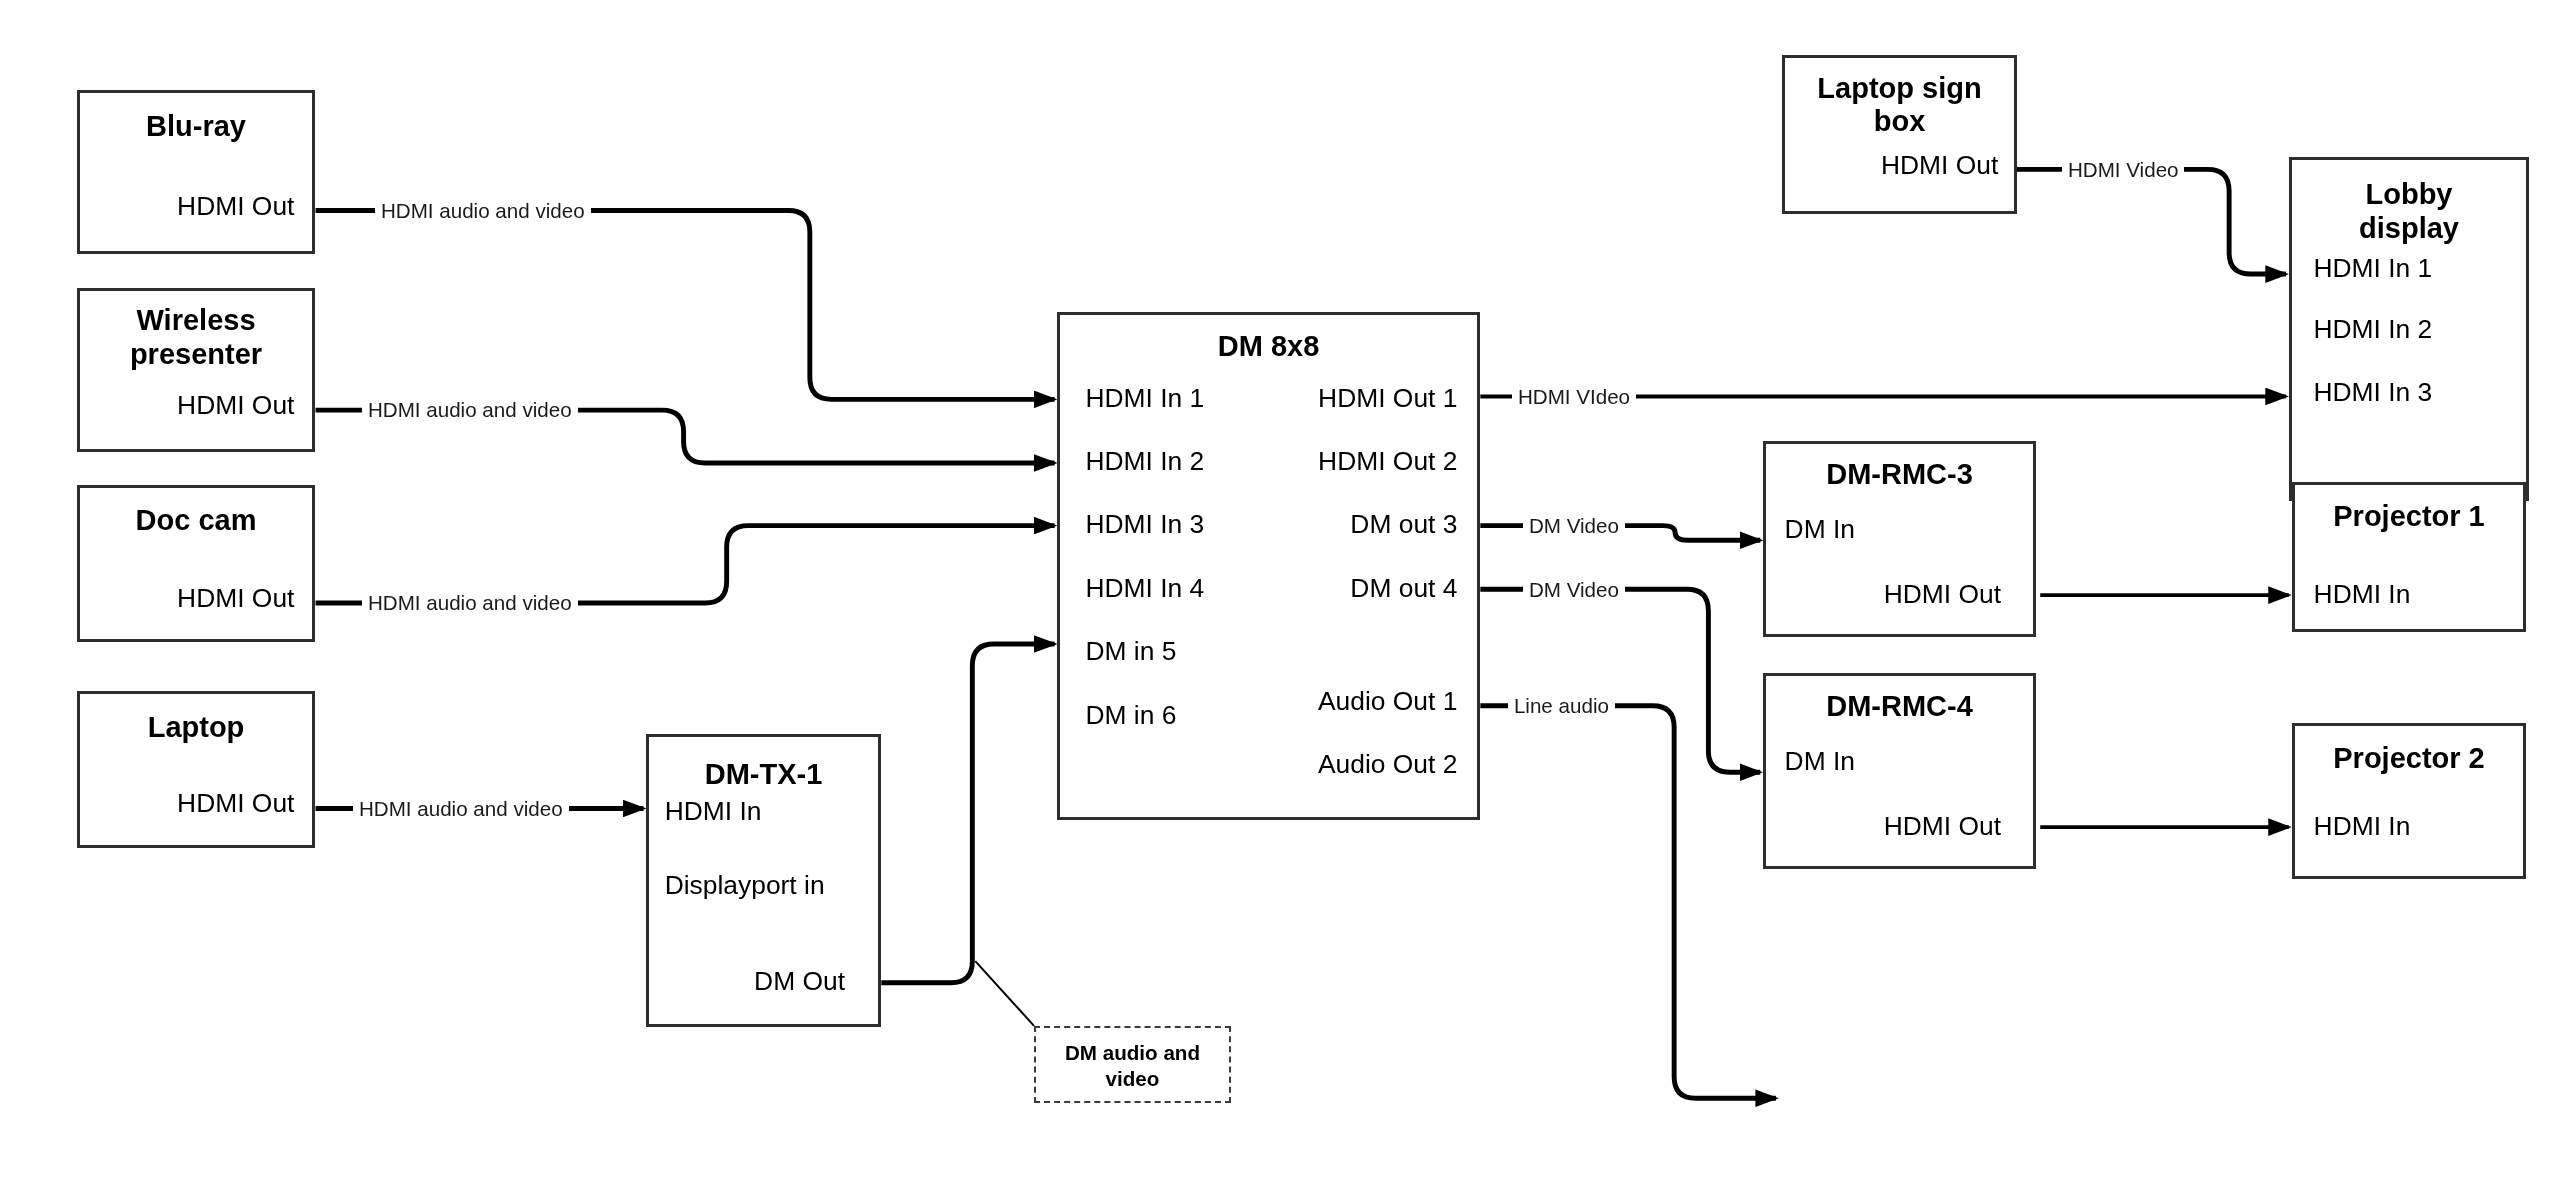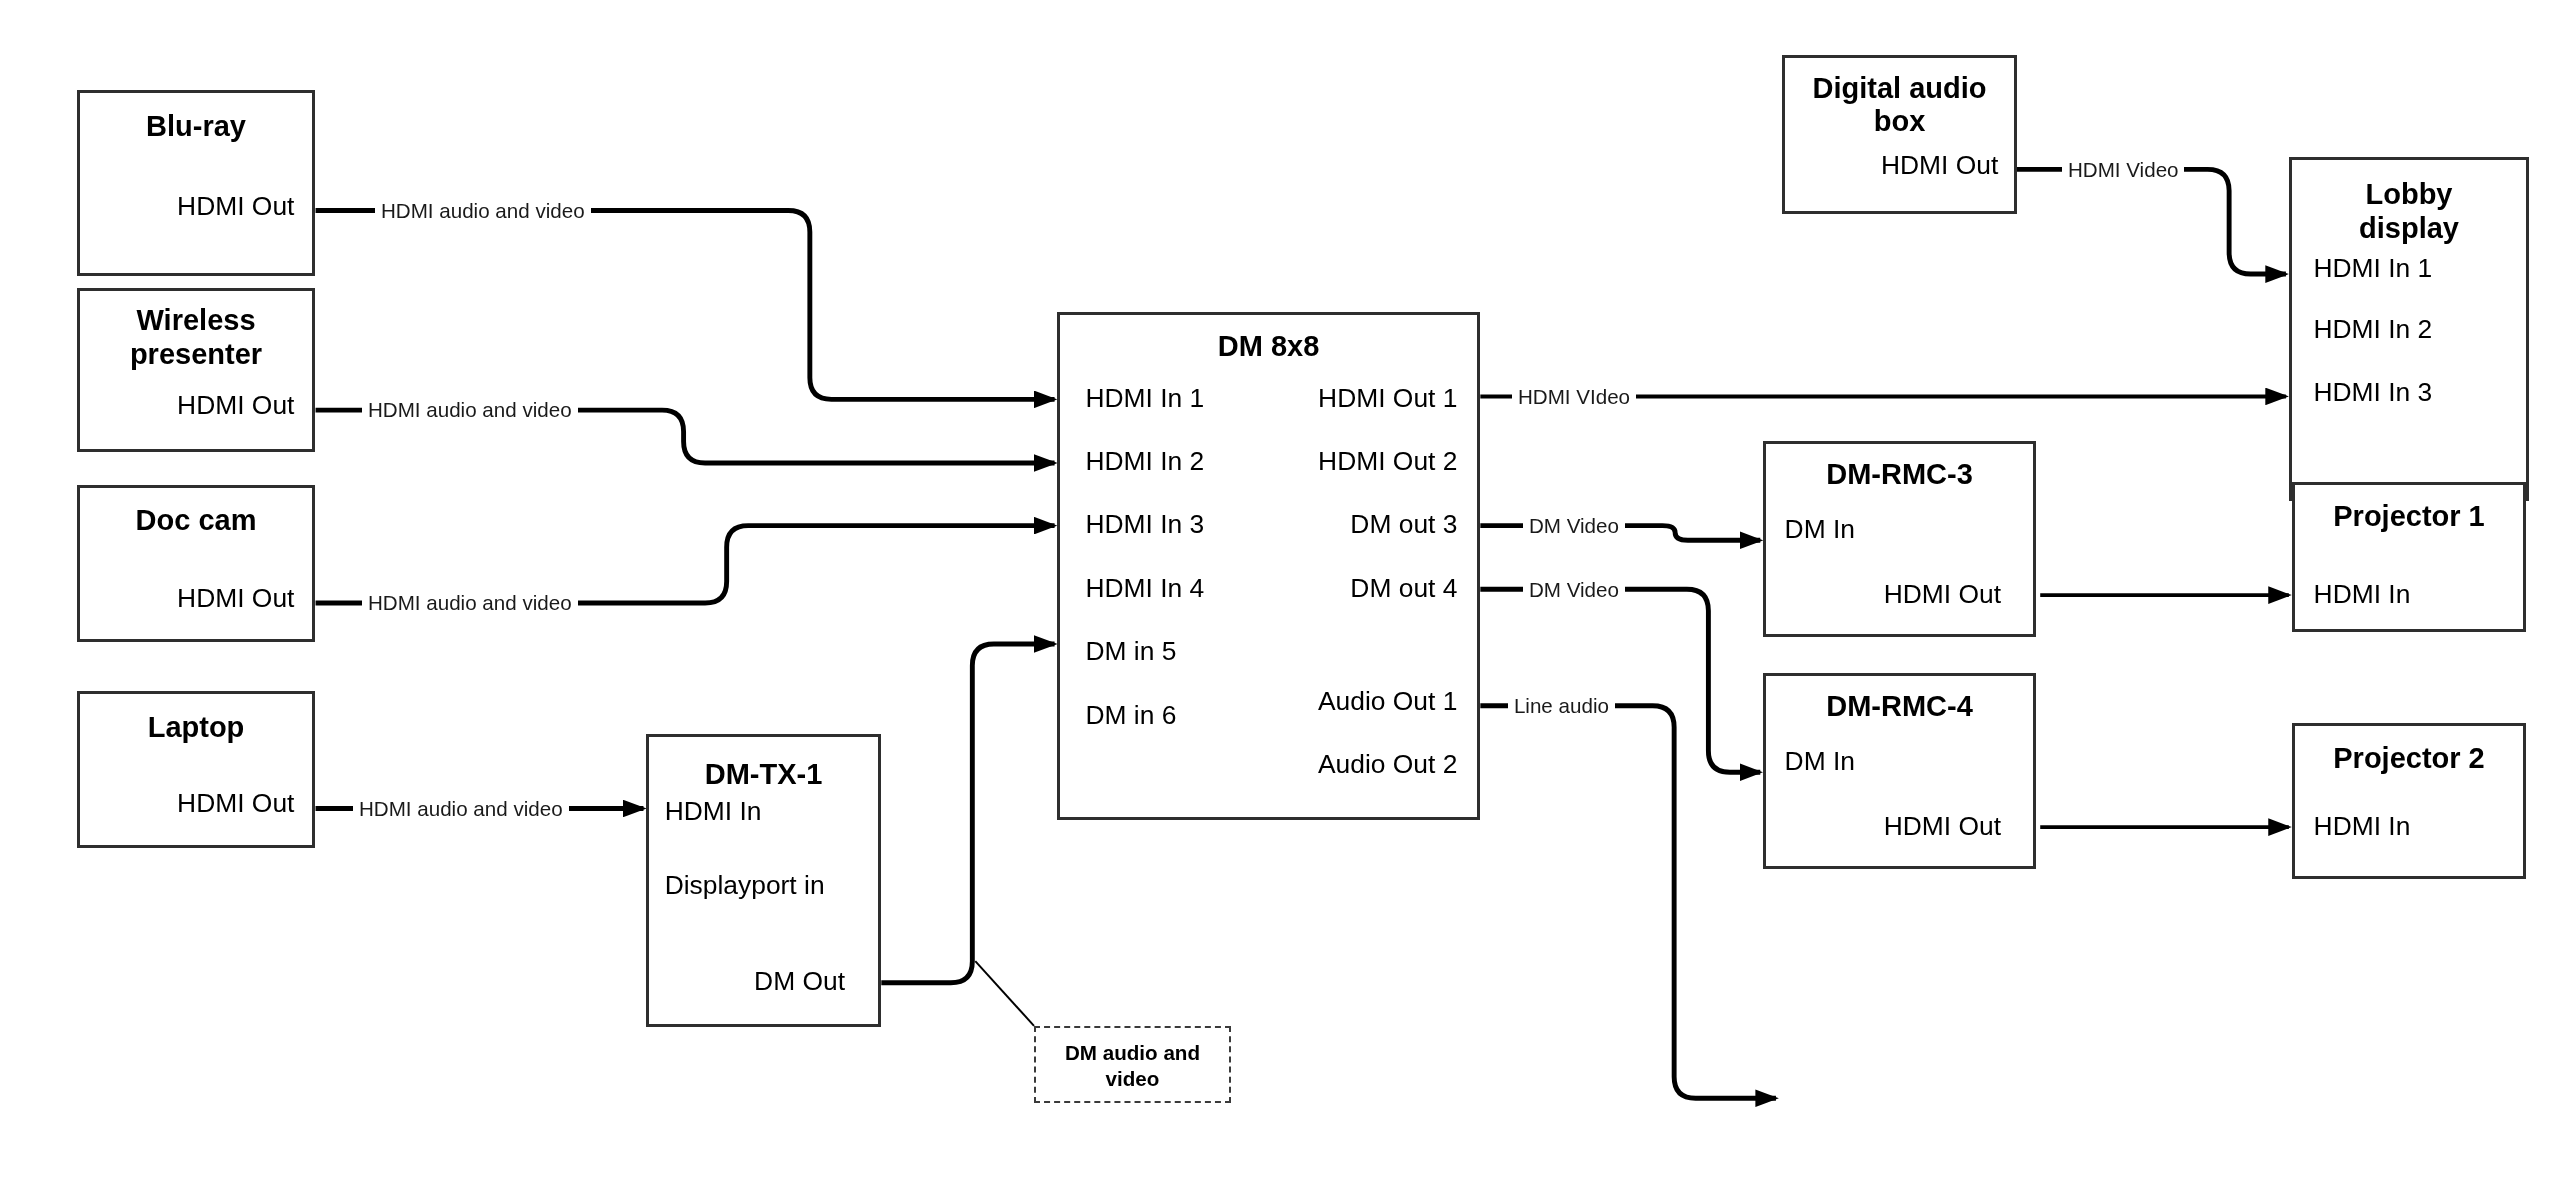--- a/index.html
+++ b/index.html
@@ -50,21 +50,21 @@
       <path stroke-width="4" d="M 1512 405 H 2335" marker-end="url(#arrow)"></path>
       <path stroke-width="5" d="M 1512 537 H 1698 Q 1711 537 1711 544 Q 1711 552 1724 552 H 1798" marker-end="url(#arrow)"></path>
       <path stroke-width="5" d="M 1512 602 H 1723 Q 1745 602 1745 624 V 767 Q 1745 789 1767 789 H 1798" marker-end="url(#arrow)"></path>
       <path stroke-width="5" d="M 1512 721 H 1688 Q 1710 721 1710 743 V 1100 Q 1710 1122 1732 1122 H 1814" marker-end="url(#arrow)"></path>
       <path stroke-width="5" d="M 2060 173 H 2255 Q 2277 173 2277 195 V 258 Q 2277 280 2299 280 H 2335" marker-end="url(#arrow)"></path>
       <path stroke-width="4" d="M 2084 608 H 2338" marker-end="url(#arrow)"></path>
       <path stroke-width="4" d="M 2084 845 H 2338" marker-end="url(#arrow)"></path>
     </g>
   </svg>
 
-  <div class="devbox" style="left:77px;top:90px;width:238px;height:186px;">
+  <div class="devbox" style="left:77px;top:90px;width:238px;height:164px;">
     <div class="title" style="top:15.7px;">Blu-ray</div>
     <div class="port" style="top:98px;right:17.6px;">HDMI Out</div>
   </div>
 
   <div class="devbox" style="left:77px;top:288px;width:238px;height:164px;">
     <div class="title wrap" style="top:11.7px;width:176px;line-height:34px;">Wireless presenter</div>
     <div class="port" style="top:99px;right:17.6px;">HDMI Out</div>
   </div>
 
   <div class="devbox" style="left:77px;top:485px;width:238px;height:157px;">
@@ -94,21 +94,21 @@
     <div class="port" style="top:385px;left:25.5px;">DM in 6</div>
     <div class="port" style="top:68px;right:19.6px;">HDMI Out 1</div>
     <div class="port" style="top:131px;right:19.6px;">HDMI Out 2</div>
     <div class="port" style="top:194px;right:19.6px;">DM out 3</div>
     <div class="port" style="top:258px;right:19.6px;">DM out 4</div>
     <div class="port" style="top:371px;right:19.6px;margin-left:32px;">Audio Out 1</div>
     <div class="port" style="top:434px;right:19.6px;">Audio Out 2</div>
   </div>
 
   <div class="devbox" style="left:1782px;top:55px;width:235px;height:159px;">
-    <div class="title wrap" style="top:13.7px;width:186px;line-height:33px;">Digital audio box</div>
+    <div class="title wrap" style="top:13.7px;width:186px;line-height:33px;">Laptop sign box</div>
     <div class="port" style="top:92px;right:15.7px;">HDMI Out</div>
   </div>
 
   <div class="devbox" style="left:2289px;top:157px;width:240px;height:344px;">
     <div class="title wrap" style="top:16.6px;width:127px;line-height:34px;">Lobby display</div>
     <div class="port" style="top:93px;left:21.5px;">HDMI In 1</div>
     <div class="port" style="top:154px;left:21.5px;">HDMI In 2</div>
     <div class="port" style="top:217px;left:21.5px;">HDMI In 3</div>
   </div>
 

